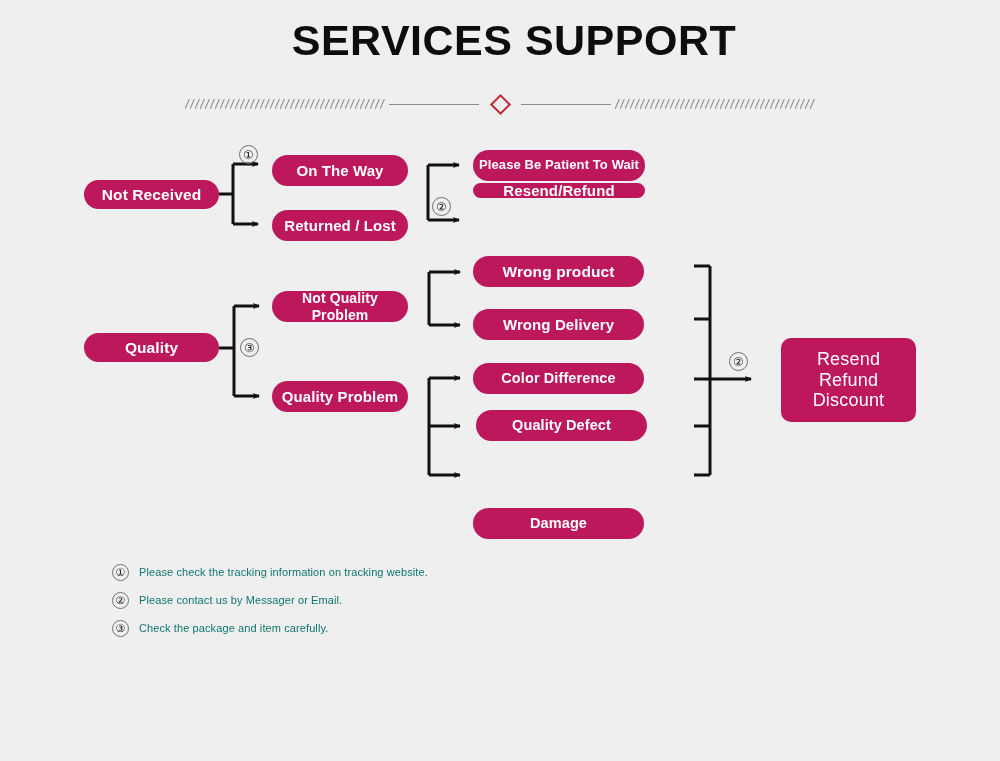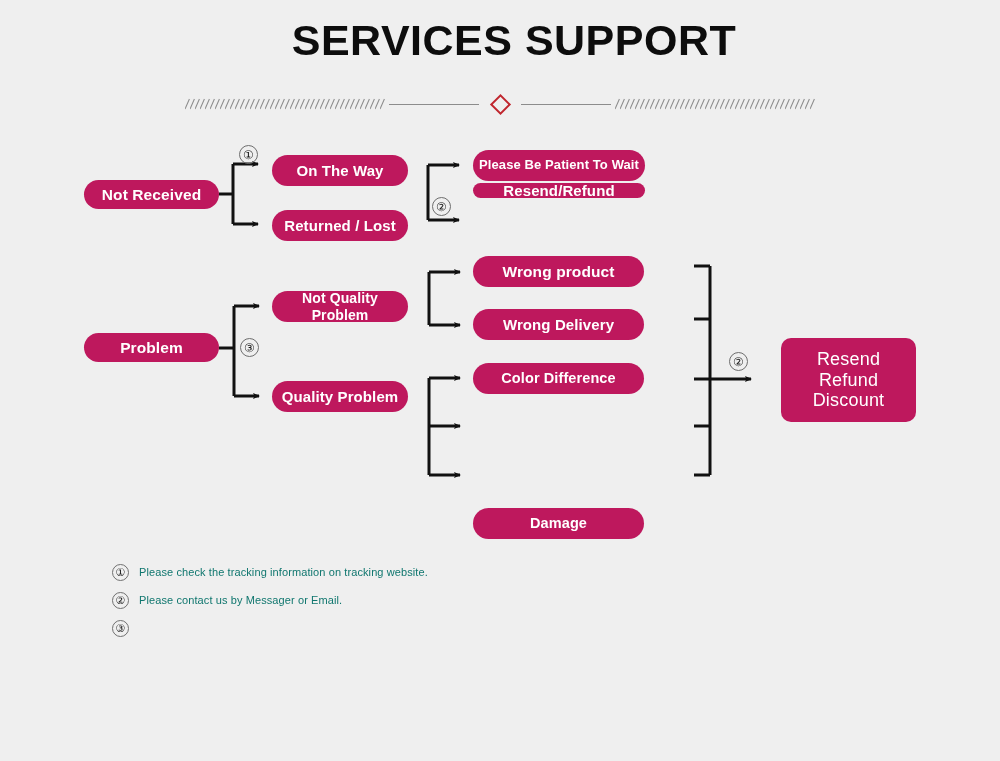--- a/index.html
+++ b/index.html
@@ -238,34 +238,35 @@
   <div class="node" style="left:272px; top:25px; width:136px; height:31px; font-size:15px;">On The Way</div>
 
   <div class="node" style="left:272px; top:69px; width:136px; height:31px; font-size:15px;margin-top:11px;">Returned / Lost</div>
 
   <div class="marker" style="left:432px; top:67px;">②</div>
 
   <div class="node" style="left:473px; top:20px; width:172px; height:31px; font-size:13px;">Please Be Patient To Wait</div>
 
   <div class="node" style="left:473px; top:53px; width:172px; height:15px; font-size:15px;">Resend/Refund</div>
 
-  <div class="node" style="left:84px; top:203px; width:135px; height:29px; font-size:15.5px;">Problem</div>
+  <div class="node" style="left:84px; top:203px; width:135px; height:29px; font-size:15.5px;">Quality</div>
 
   <div class="marker" style="left:240px; top:208px;">③</div>
 
   <div class="node" style="left:272px; top:161px; width:136px; height:31px; font-size:14px;">Not Quality Problem</div>
 
   <div class="node" style="left:272px; top:251px; width:136px; height:31px; font-size:15px;">Quality Problem</div>
 
   <div class="node" style="left:473px; top:126px; width:171px; height:31px; font-size:15.5px;">Wrong product</div>
 
   <div class="node" style="left:473px; top:179px; width:171px; height:31px; font-size:15px;">Wrong Delivery</div>
 
   <div class="node" style="left:473px; top:233px; width:171px; height:31px; font-size:14.5px;">Color Difference</div>
 
+  <div class="node" style="left:476px; top:280px; width:171px; height:31px; font-size:14.5px;">Quality Defect</div>
 
   <div class="node" style="left:473px; top:330px; width:171px; height:31px; font-size:14.5px;margin-top:48px;">Damage</div>
 
   <div class="marker" style="left:729px; top:222px;">②</div>
 
   <div class="node terminal" style="left:781px; top:208px; width:135px; height:84px; font-size:18px;">
     <span>Resend</span>
     <span>Refund</span>
     <span>Discount</span>
   </div>
@@ -275,14 +276,15 @@
   <div class="footnote">
     <span class="footnote-marker">①</span>
     <span class="footnote-text">Please check the tracking information on tracking website.</span>
   </div>
   <div class="footnote">
     <span class="footnote-marker">②</span>
     <span class="footnote-text">Please contact us by Messager or Email.</span>
   </div>
   <div class="footnote">
     <span class="footnote-marker">③</span>
+    <span class="footnote-text">Check the package and item carefully.</span>
   </div>
 </div>
 
 </body></html>

